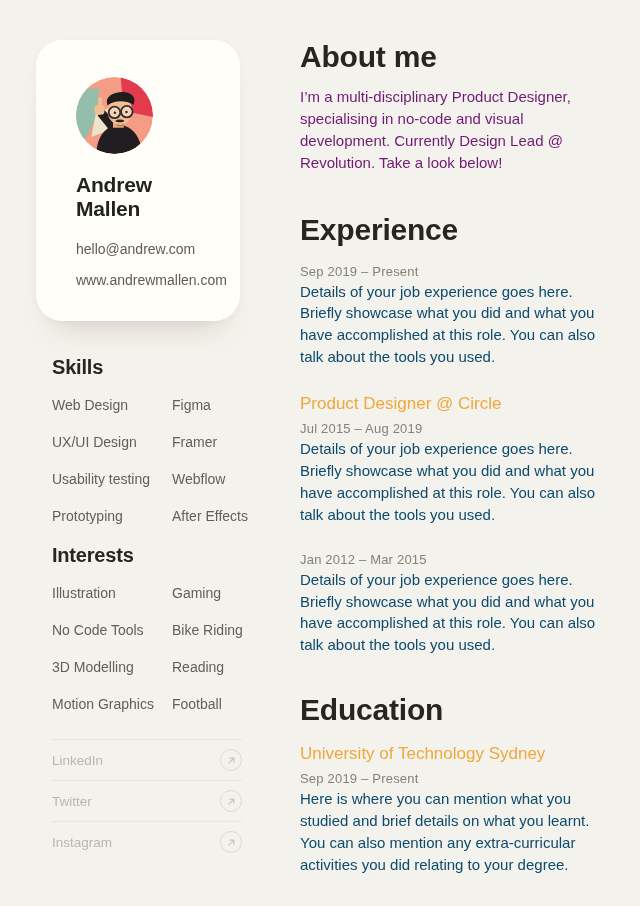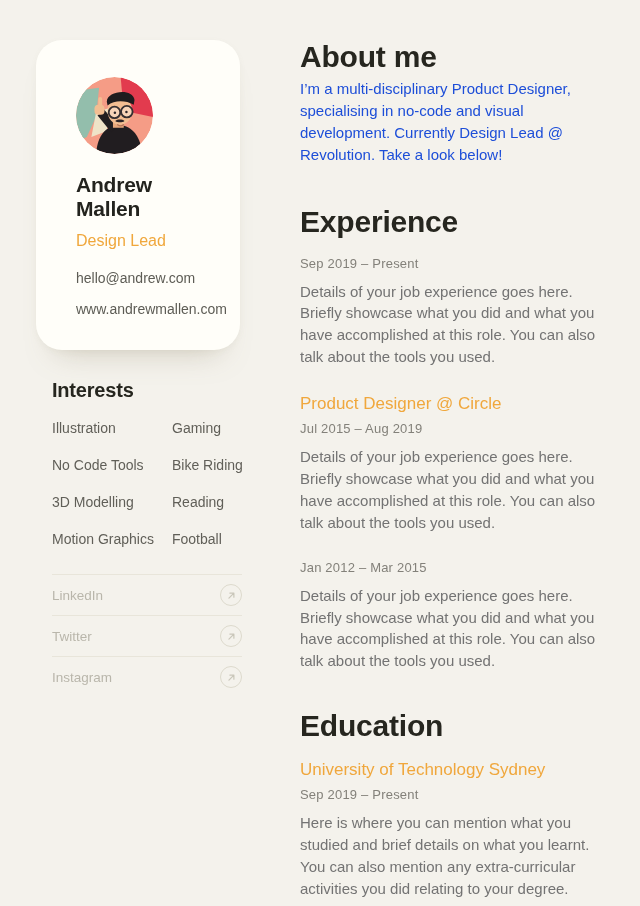--- a/index.html
+++ b/index.html
@@ -49,21 +49,21 @@
   }
   .contact-line:first-child { margin-top:0; }
 
   
   .side-section { padding-left:16px; }
   .side-heading {
     font-size:20px; font-weight:600;
     color:#26261F; letter-spacing:-.2px;
   }
   .skills-section { margin-top:35px; }
-  .interests-section { margin-top:29px; }
+  .interests-section { margin-top:19px; }
   .tag-grid {
     margin-top:17px;
     display:grid;
     grid-template-columns:120px 1fr;
     row-gap:19px;
   }
   .tag-item { font-size:14px; color:#605F58; line-height:18px; }
 
   
   .social-list { margin-top:26px; padding-left:16px; width:206px; }
@@ -81,41 +81,41 @@
     color:#C9C6B9;
   }
   .social-icon svg { display:block; }
 
   
   .section-heading {
     font-size:30px; font-weight:600;
     color:#26261F; letter-spacing:-.2px;
   }
   .body-text {
-    margin-top:4px;
+    margin-top:12px;
     font-size:15px; line-height:1.46;
-    color:#1d4ed8;
+    color:#701a75;
   }
   .experience-section { margin-top:39px; }
   .education-section { margin-top:37px; }
   .entry { margin-top:17px; }
   .entry + .entry { margin-top:26px; }
   .entry-title {
     font-size:17px; font-weight:500;
     color:#F0A73C;
   }
   .entry-dates {
     margin-top:7px;
     font-size:13px; color:#83817A;
     letter-spacing:.2px;
   }
   .entry-desc {
-    margin-top:10px;
+    margin-top:2px;
     font-size:15px; line-height:1.46;
-    color:#737373;
+    color:#0c4a6e;
   }
 </style>
 </head>
 <body>
 
 <div class="page">
 
   <div class="left-col">
 
     <div class="profile-card">
@@ -150,27 +150,39 @@
             <circle cx="50.5" cy="46.5" r="1.6" fill="#2A2528"></circle>
             <circle cx="65.5" cy="45.5" r="1.6" fill="#2A2528"></circle>
 
             <path d="M51,57 C54,54.5 60,54.5 63,57 C60,59.5 54,59.5 51,57 Z" fill="#2A2226"></path>
 
             <path d="M54,62 C56.5,63.8 59.5,63.8 61.5,62" stroke="#B5765A" stroke-width="1.6" fill="none" stroke-linecap="round"></path>
           </g>
         </svg>
       </span>
       <div class="profile-name">Andrew Mallen</div>
-      <div class="profile-title">Design Lead</div>
       <div class="profile-contact">
         <div class="contact-line">hello@andrew.com</div>
         <div class="contact-line">www.andrewmallen.com</div>
       </div>
     </div>
 
+    <div class="side-section skills-section">
+      <div class="side-heading">Skills</div>
+      <div class="tag-grid">
+        <div class="tag-item">Web Design</div>
+        <div class="tag-item">Figma</div>
+        <div class="tag-item">UX/UI Design</div>
+        <div class="tag-item">Framer</div>
+        <div class="tag-item">Usability testing</div>
+        <div class="tag-item">Webflow</div>
+        <div class="tag-item">Prototyping</div>
+        <div class="tag-item">After Effects</div>
+      </div>
+    </div>
 
     <div class="side-section interests-section">
       <div class="side-heading">Interests</div>
       <div class="tag-grid">
         <div class="tag-item">Illustration</div>
         <div class="tag-item">Gaming</div>
         <div class="tag-item">No Code Tools</div>
         <div class="tag-item">Bike Riding</div>
         <div class="tag-item">3D Modelling</div>
         <div class="tag-item">Reading</div>

